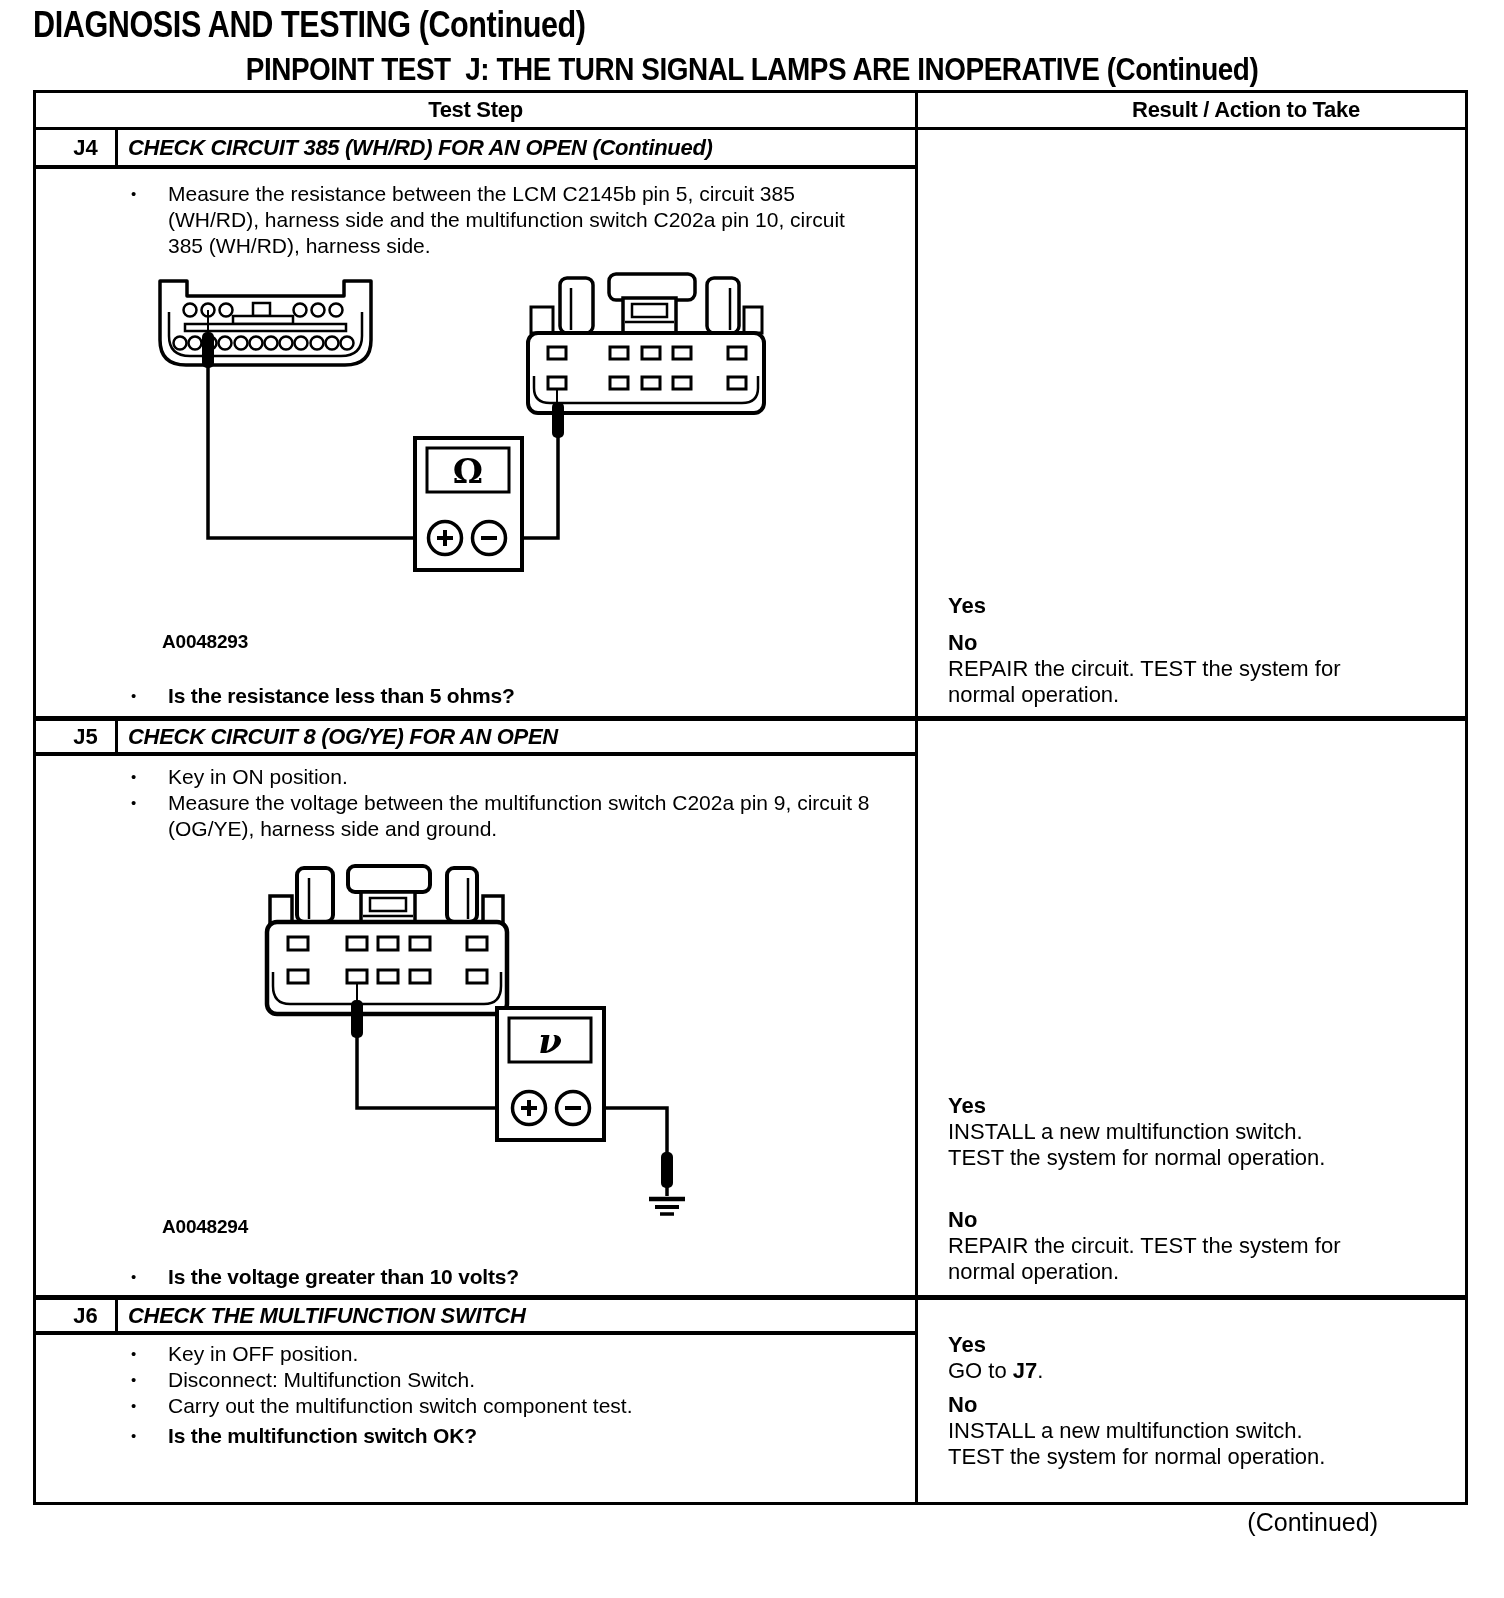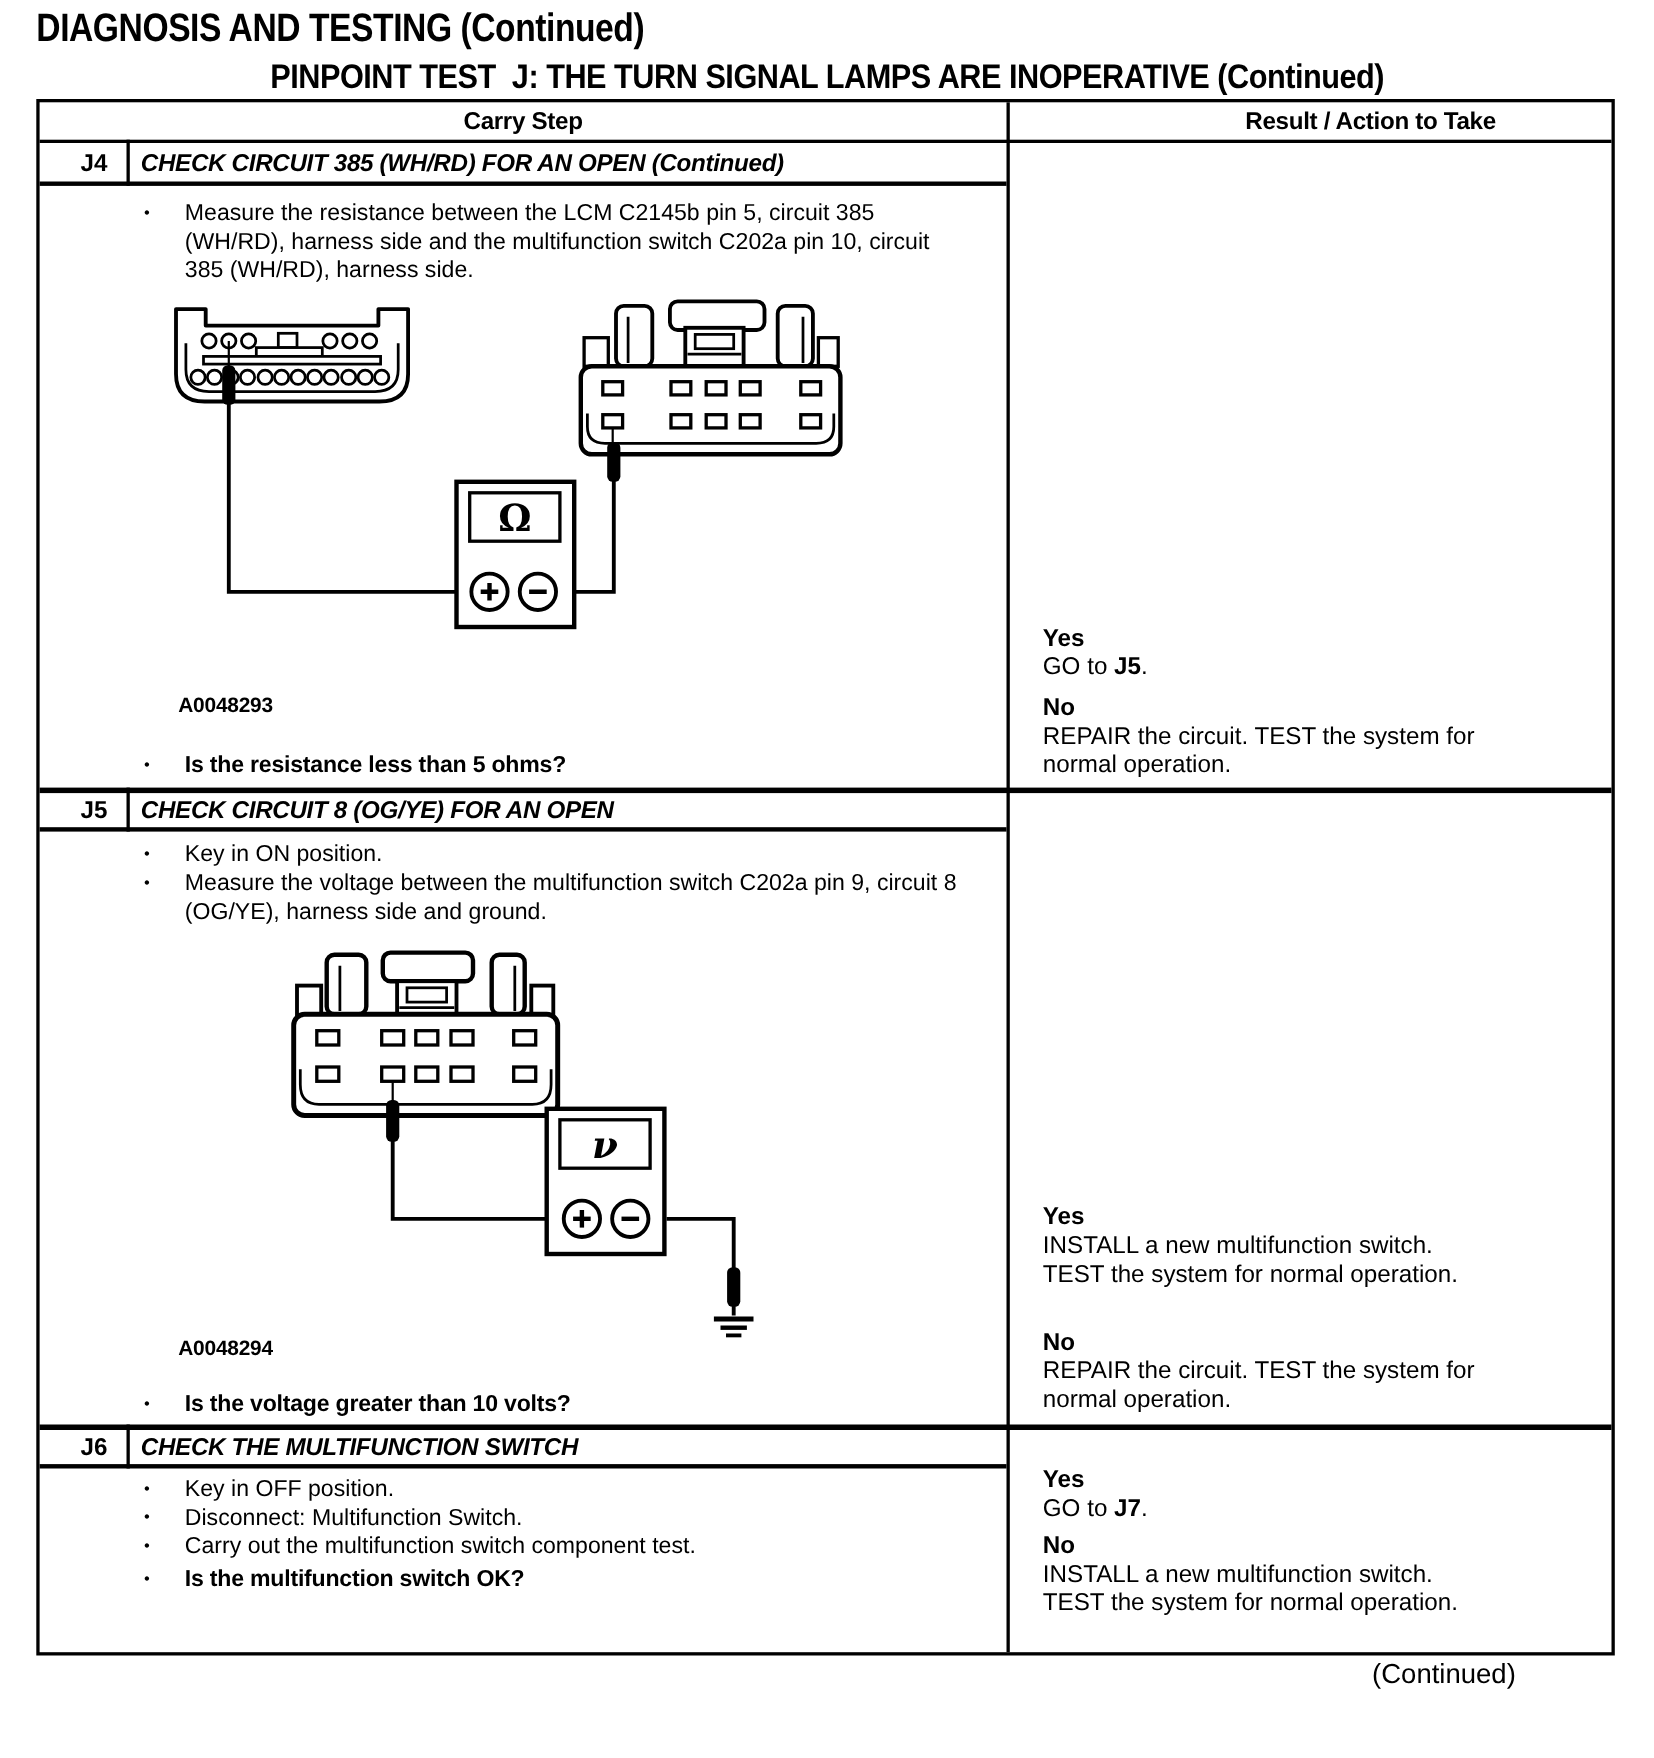--- a/index.html
+++ b/index.html
@@ -57,21 +57,21 @@
 
   <div class="vline" style="left:79px;top:34px;width:3px;height:42px;"></div>
   <div class="hline" style="left:0;top:72px;width:879px;height:4px;"></div>
   <div class="hline" style="left:0;top:623px;width:1429px;height:5px;"></div>
   <div class="vline" style="left:79px;top:623px;width:3px;height:40px;"></div>
   <div class="hline" style="left:0;top:659px;width:879px;height:4px;"></div>
   <div class="hline" style="left:0;top:1202px;width:1429px;height:5px;"></div>
   <div class="vline" style="left:79px;top:1202px;width:3px;height:40px;"></div>
   <div class="hline" style="left:0;top:1238px;width:879px;height:4px;"></div>
 
-  <div class="colhead" style="left:0;width:879px;">Carry Step</div>
+  <div class="colhead" style="left:0;width:879px;">Test Step</div>
   <div class="colhead" style="left:882px;width:656px;">Result / Action to Take</div>
 
   <div class="strip" style="top:37px;height:35px;">
     <div class="sid">J4</div>
     <div class="stitle">CHECK CIRCUIT 385 (WH/RD) FOR AN OPEN (Continued)</div>
   </div>
 
   <div class="bodycell" style="top:76px;height:547px;">
     <div class="bullet" style="top:12px;">
       <span class="dot">•</span>
@@ -159,21 +159,20 @@
 
     <div class="bullet q" style="top:514px;">
       <span class="dot">•</span>
       <span class="bt">Is the resistance less than 5 ohms?</span>
     </div>
   </div>
 
   <div class="rescell" style="top:37px;height:586px;justify-content:flex-end;padding-bottom:8px;">
     <div class="blk">
       <div class="res-label">Yes</div>
-      <div><span>GO to </span><span class="b">J5</span><span>.</span></div>
     </div>
     <div class="blk" style="margin-top:11px;">
       <div class="res-label">No</div>
       <div>REPAIR the circuit. TEST the system for normal operation.</div>
     </div>
   </div>
 
   <div class="strip" style="top:628px;height:31px;">
     <div class="sid">J5</div>
     <div class="stitle">CHECK CIRCUIT 8 (OG/YE) FOR AN OPEN</div>

